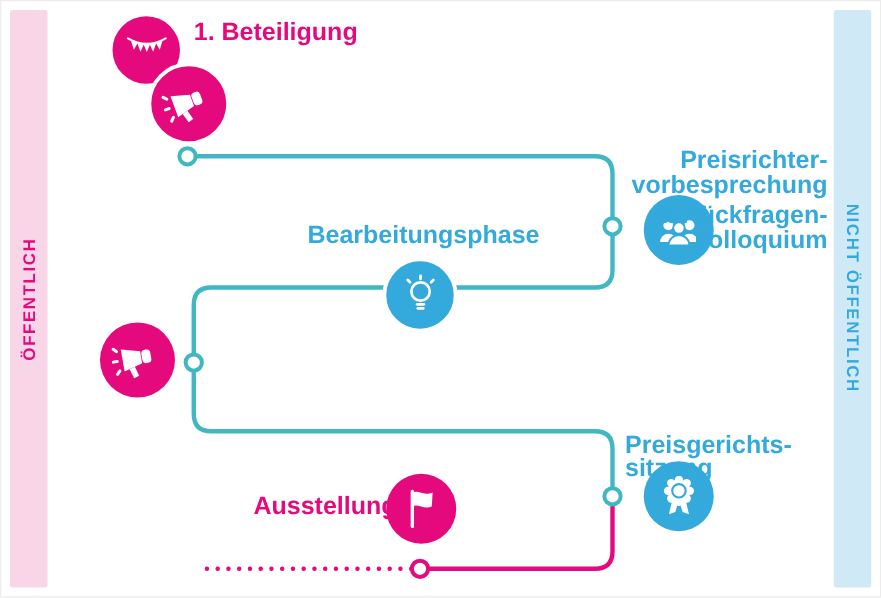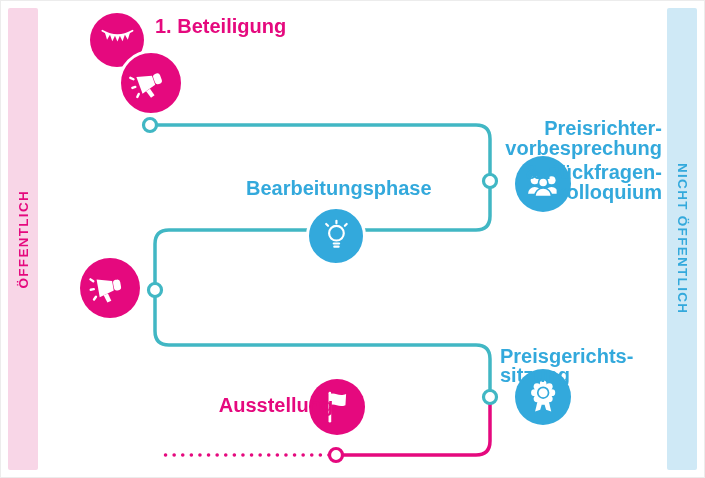--- a/index.html
+++ b/index.html
@@ -53,21 +53,21 @@
   .lbl { position:absolute; font-size:20px; font-weight:600; line-height:19px; z-index:4; }
   .lbl span { display:block; }
   .lbl.pink { color:var(--pink); }
   .lbl.blue { color:var(--blue); }
   .lbl-step1 { left:155px; top:17px; }
   .lbl-step2 { left:460px; top:90px; width:202px; text-align:right; line-height:20px;margin-top:28px; }
   .lbl-step2 span.gap { margin-top:4px; }
   .lbl-step3 { left:246px; top:179px; width:180px; text-align:right; }
   .lbl-step4 { left:50px;  top:236px; }
   .lbl-step5 { left:500px; top:347px; width:156px; }
-  .lbl-step6 { left:216px; top:396px; width:120px; text-align:center; }
+  .lbl-step6 { left:200px; top:396px; width:120px; text-align:center; }
 </style>
 </head>
 <body>
 
 <div class="canvas">
 
   <div class="band band-left">
     <div class="band-label">ÖFFENTLICH</div>
   </div>
   <div class="band band-right">

